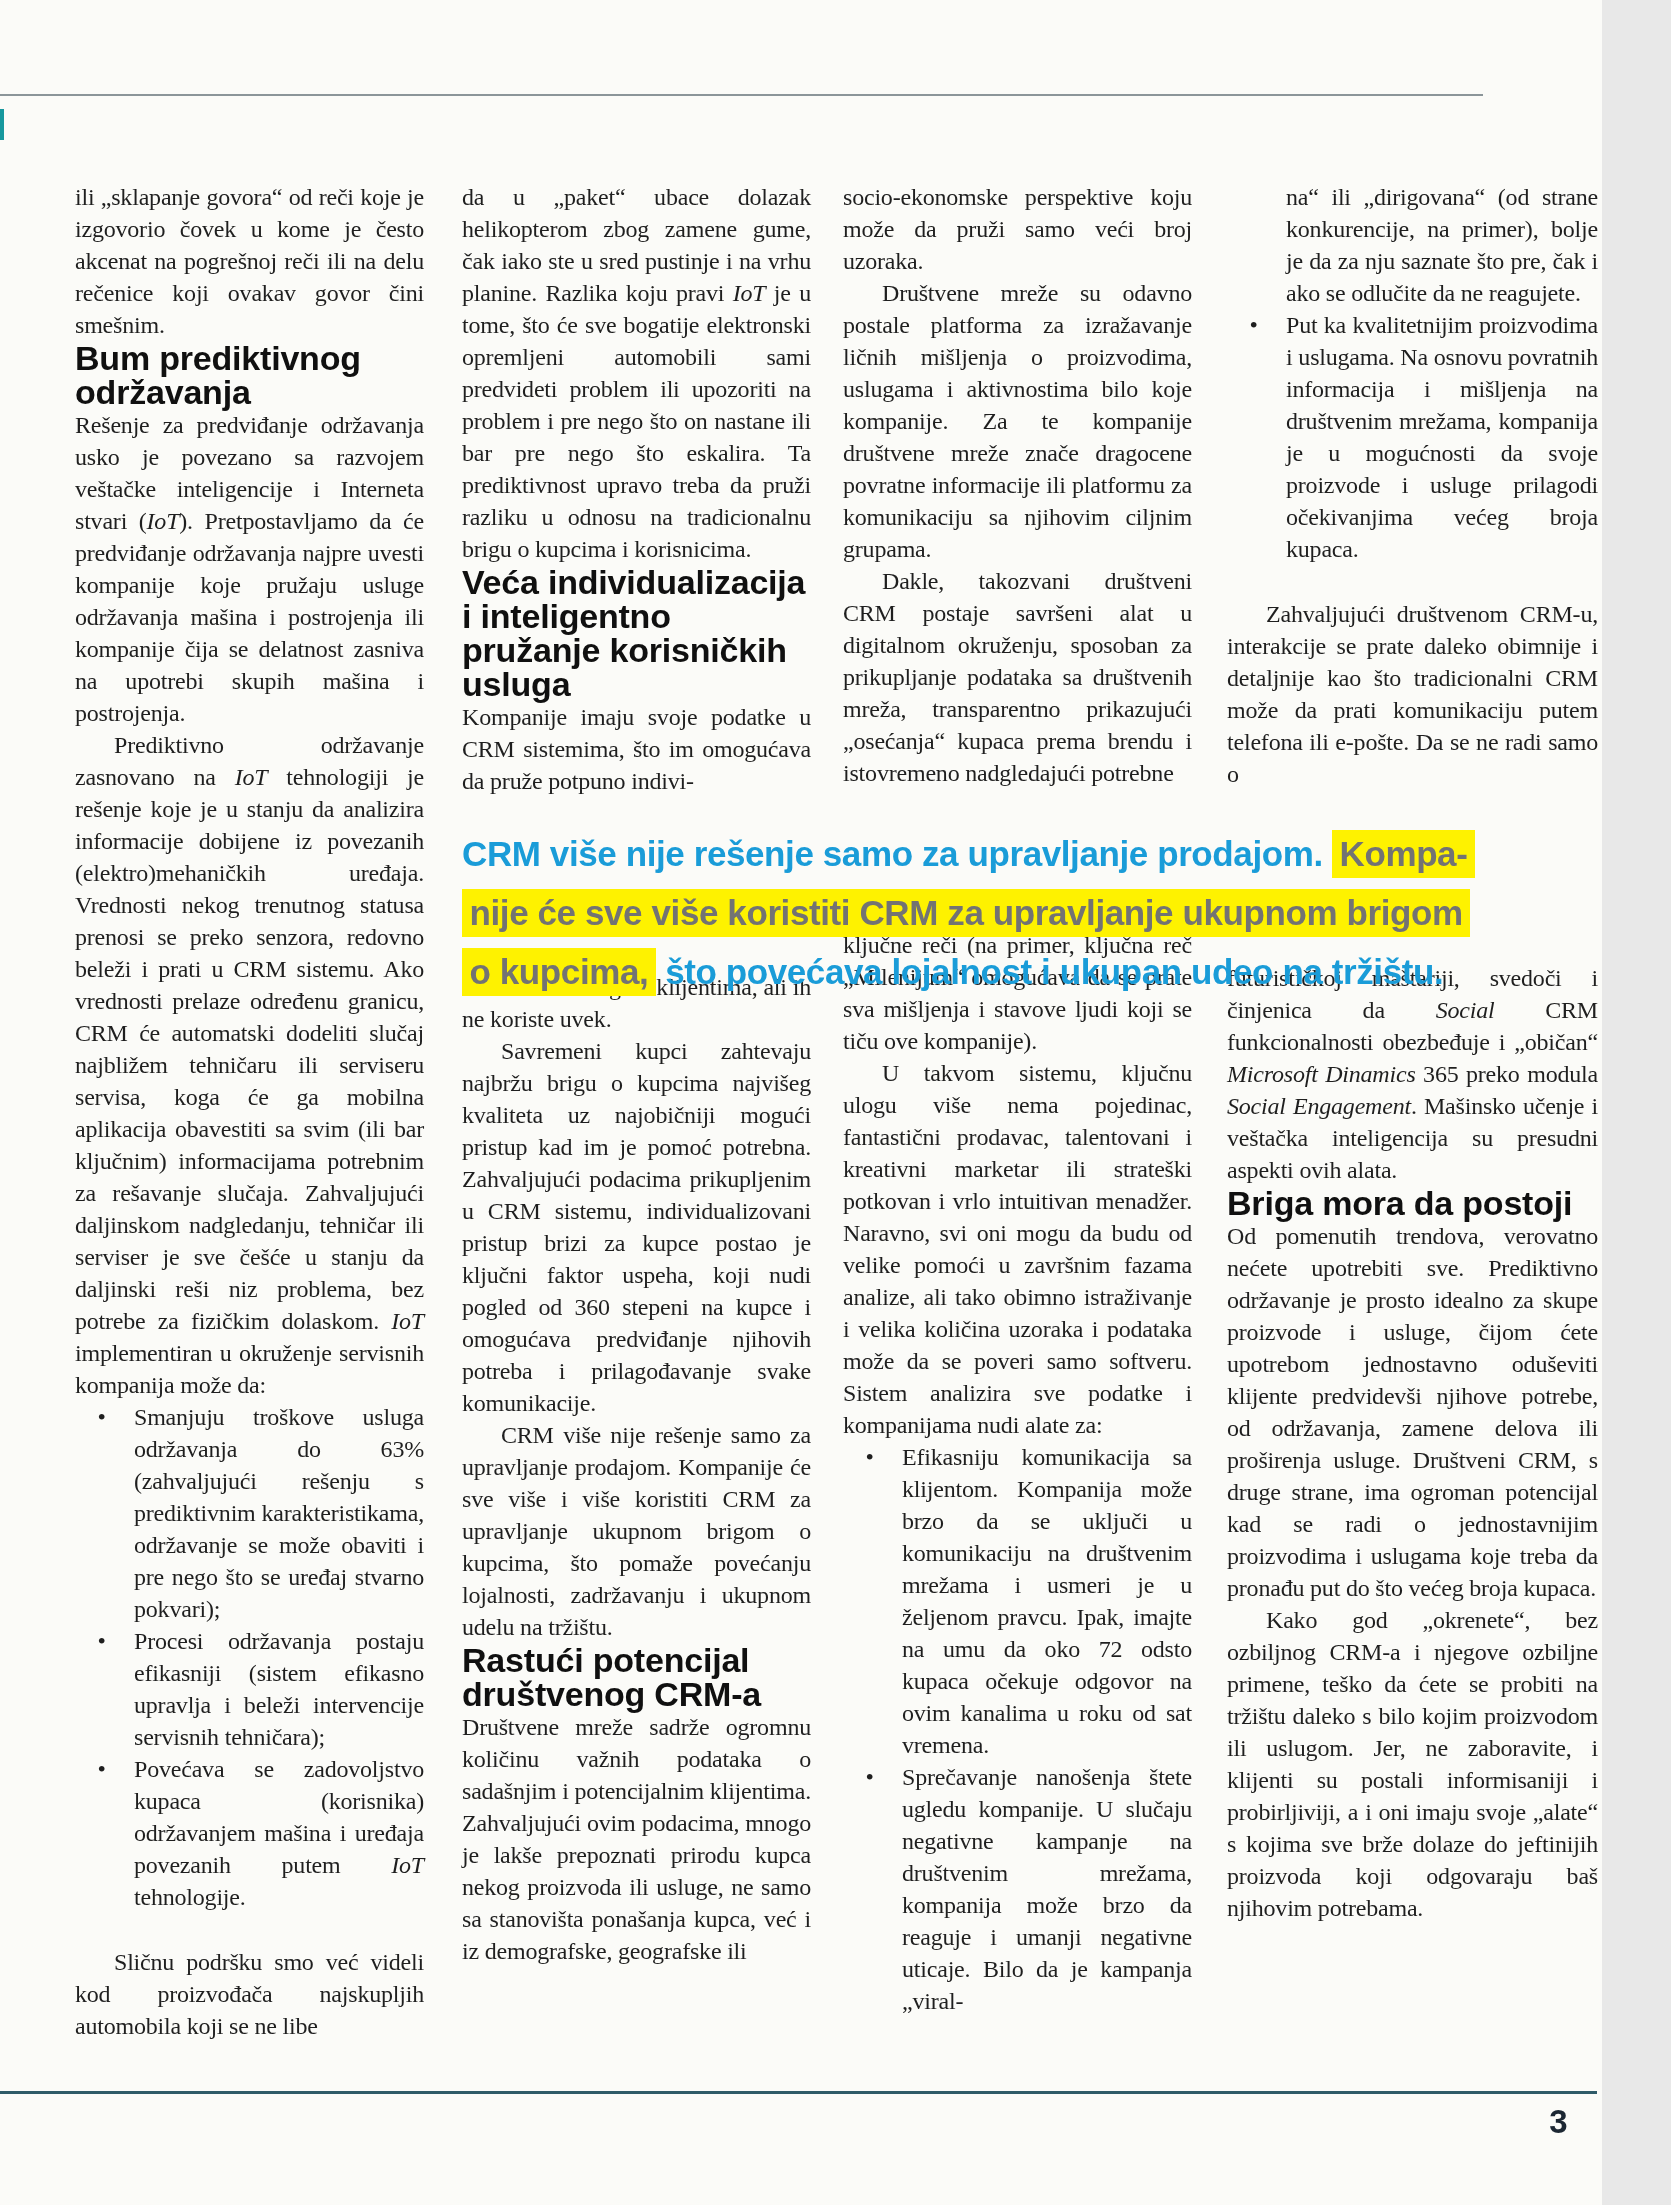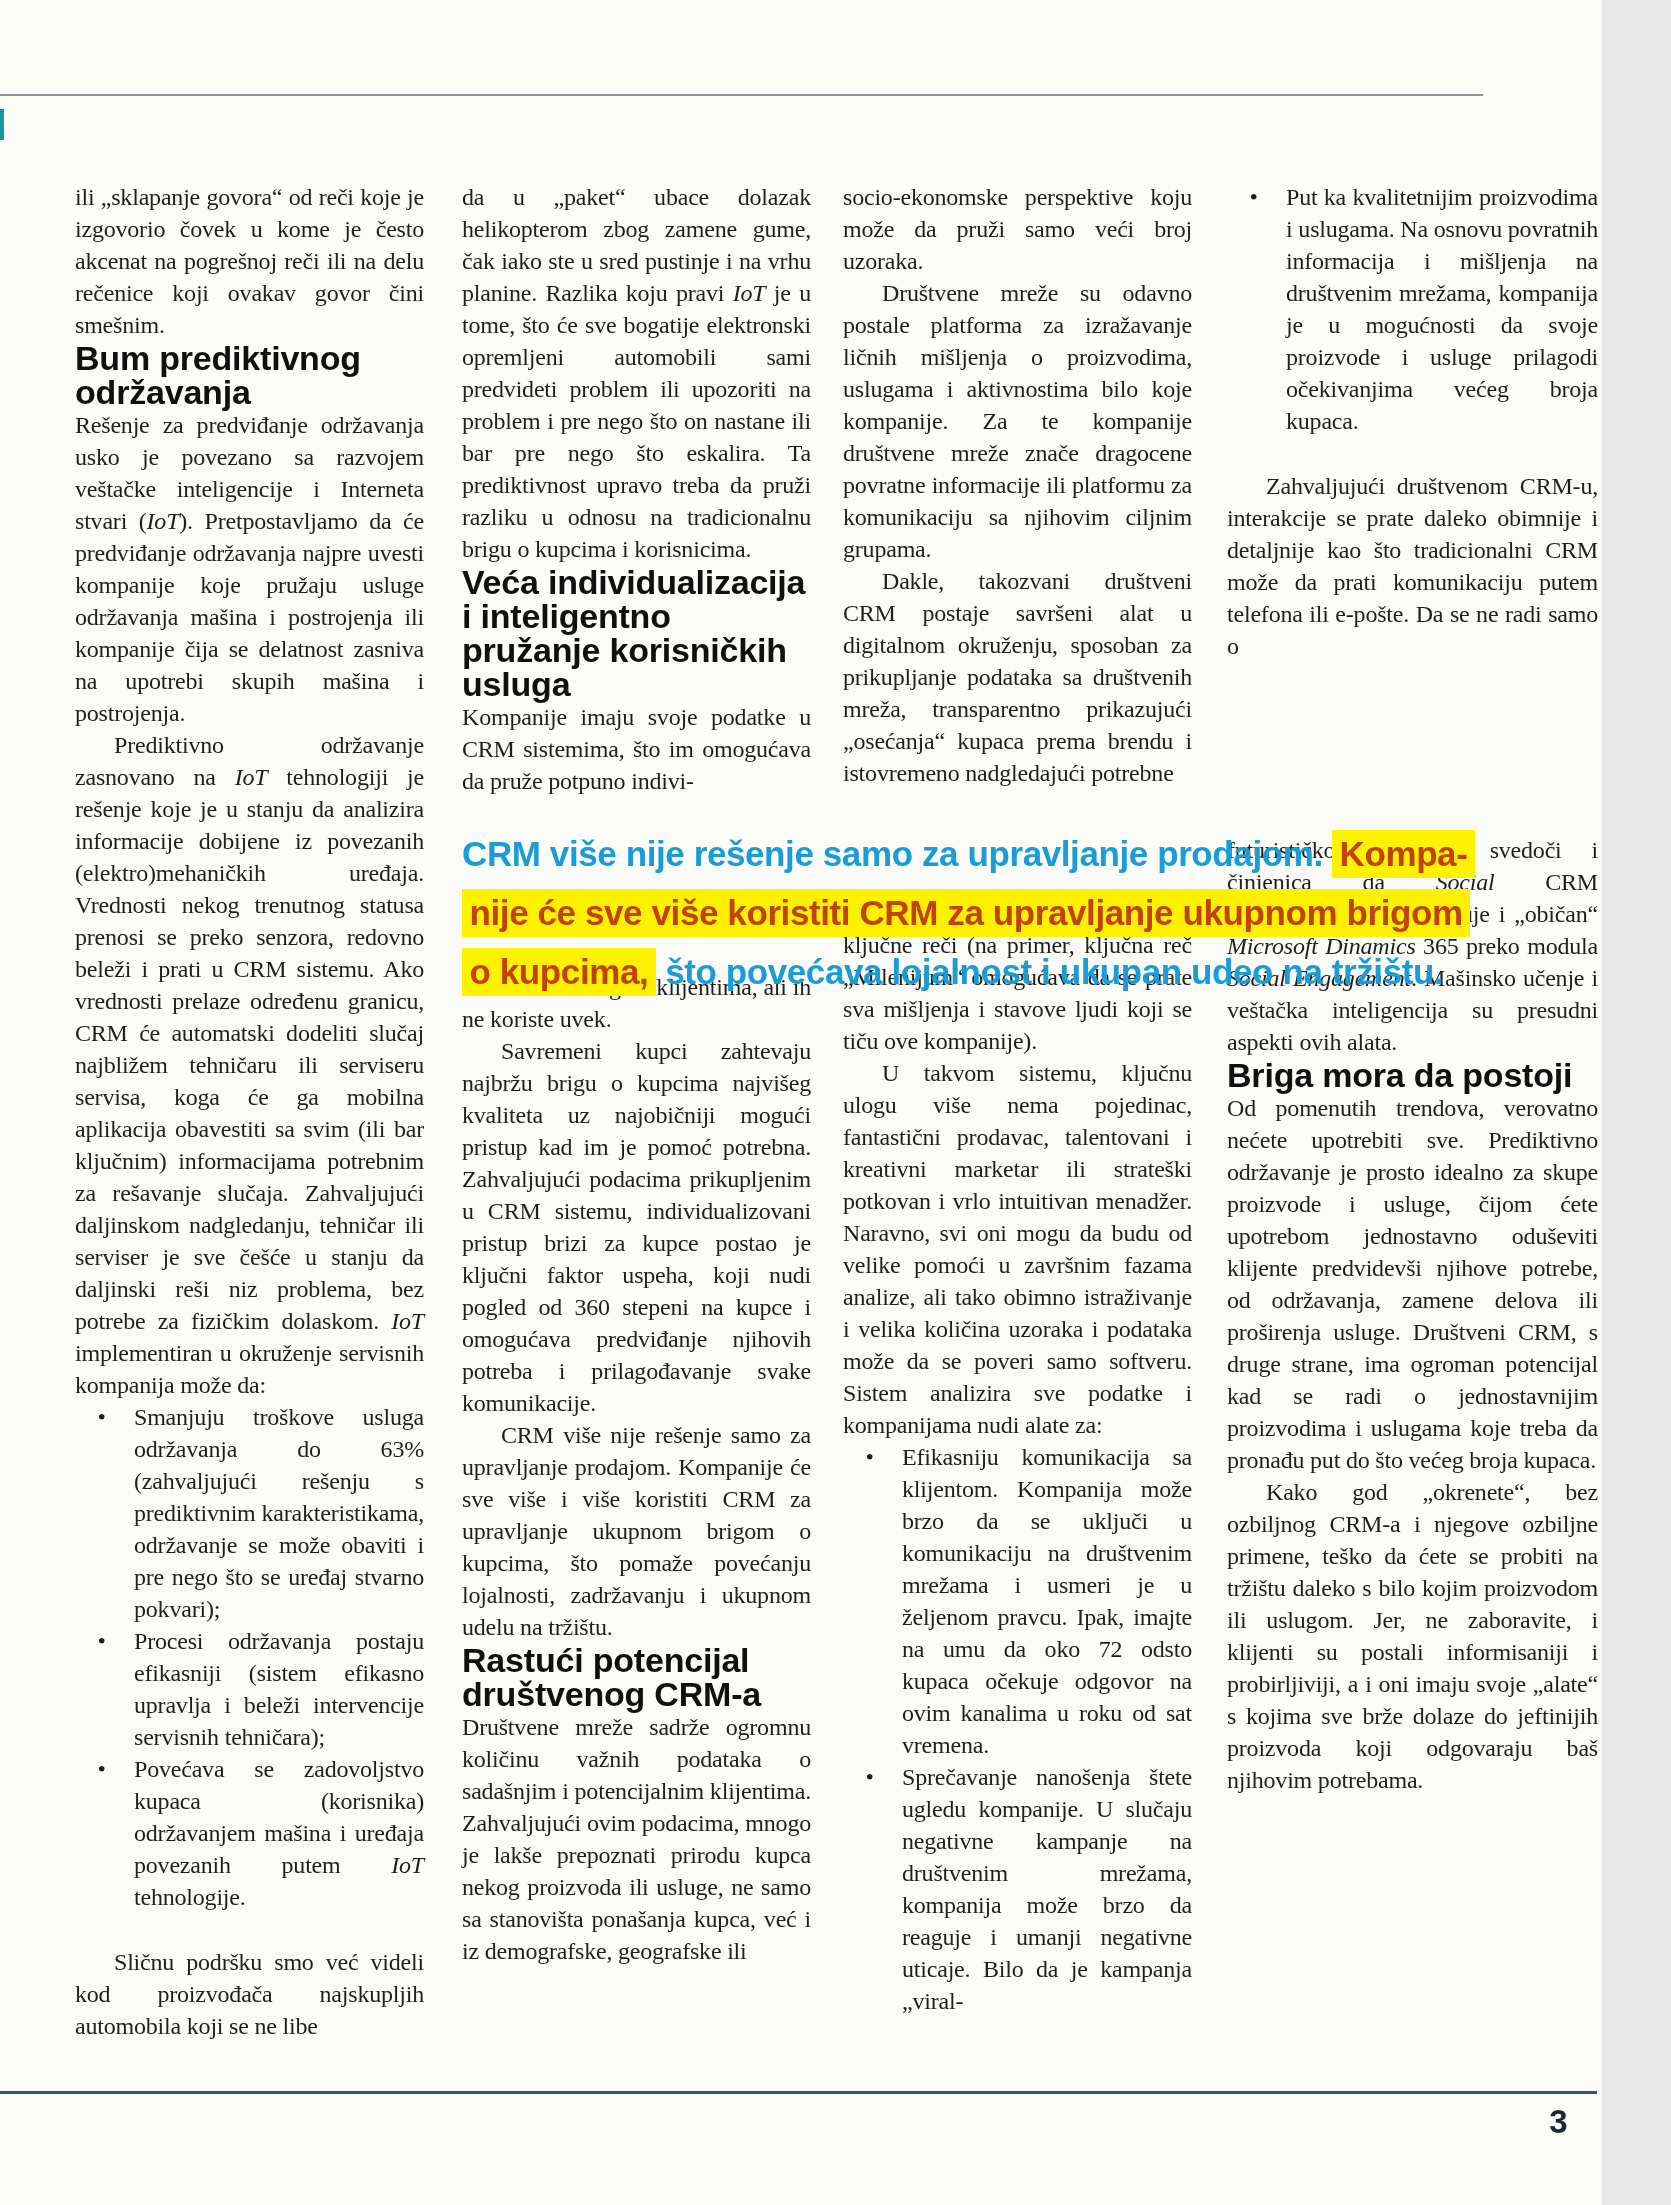--- a/index.html
+++ b/index.html
@@ -44,21 +44,21 @@
   .spacer-c3{height:140px;}
   .spacer-c4{height:172px;}
   .pull-quote{
     position:absolute;left:462px;top:824px;width:1139px;
     font-family:"Liberation Sans", sans-serif;font-weight:bold;
     font-size:35px;line-height:59px;letter-spacing:-0.4px;
     white-space:nowrap;
   }
   .pull-quote .q-line{height:59px;}
   .q-blue{color:#1a9cd8;}
-  .q-hl{color:#c2410c;background:#fef200;padding:3.8px 7.5px 5.3px 7.5px;}
+  .q-hl{color:#737373;background:#fef200;padding:3.8px 7.5px 5.3px 7.5px;}
 </style>
 </head>
 <body>
 
 <div class="page">
 
   <div class="top-rule"></div>
   <div class="teal-tick"></div>
 
   <section class="col col1">
@@ -104,20 +104,21 @@
       <span class="dot">•</span>
       <p>Efikasniju komunikacija sa klijentom. Kompanija može brzo da se uključi u komunikaciju na društvenim mrežama i usmeri je u željenom pravcu. Ipak, imajte na umu da oko 72 odsto kupaca očekuje odgovor na ovim kanalima u roku od sat vremena.</p>
     </div>
     <div class="bullet">
       <span class="dot">•</span>
       <p>Sprečavanje nanošenja štete ugledu kompanije. U slučaju negativne kampanje na društvenim mrežama, kompanija može brzo da reaguje i umanji negativne uticaje. Bilo da je kampanja „viral-</p>
     </div>
   </section>
 
   <section class="col col4">
+    <p class="bullet-cont">na“ ili „dirigovana“ (od strane konkurencije, na primer), bolje je da za nju saznate što pre, čak i ako se odlučite da ne reagujete.</p>
     <div class="bullet">
       <span class="dot">•</span>
       <p>Put ka kvalitetnijim proizvodima i uslugama. Na osnovu povratnih informacija i mišljenja na društvenim mrežama, kompanija je u mogućnosti da svoje proizvode i usluge prilagodi očekivanjima većeg broja kupaca.</p>
     </div>
     <p class="indent gap-before">Zahvaljujući društvenom CRM-u, interakcije se prate daleko obimnije i detaljnije kao što tradicionalni CRM može da prati komunikaciju putem telefona ili e-pošte. Da se ne radi samo o</p>
     <div class="spacer-c4"></div>
     <p><span>futurističkoj maštariji, svedoči i činjenica da </span><em>Social</em><span> CRM funkcionalnosti obezbeđuje i „običan“ </span><em>Microsoft Dinamics</em><span> 365 preko modula </span><em>Social Engagement</em><span>. Mašinsko učenje i veštačka inteligencija su presudni aspekti ovih alata.</span></p>
     <p class="heading">Briga mora da postoji</p>
     <p>Od pomenutih trendova, verovatno nećete upotrebiti sve. Prediktivno održavanje je prosto idealno za skupe proizvode i usluge, čijom ćete upotrebom jednostavno oduševiti klijente predvidevši njihove potrebe, od održavanja, zamene delova ili proširenja usluge. Društveni CRM, s druge strane, ima ogroman potencijal kad se radi o jednostavnijim proizvodima i uslugama koje treba da pronađu put do što većeg broja kupaca.</p>
     <p class="indent">Kako god „okrenete“, bez ozbiljnog CRM-a i njegove ozbiljne primene, teško da ćete se probiti na tržištu daleko s bilo kojim proizvodom ili uslugom. Jer, ne zaboravite, i klijenti su postali informisaniji i probirljiviji, a i oni imaju svoje „alate“ s kojima sve brže dolaze do jeftinijih proizvoda koji odgovaraju baš njihovim potrebama.</p>

